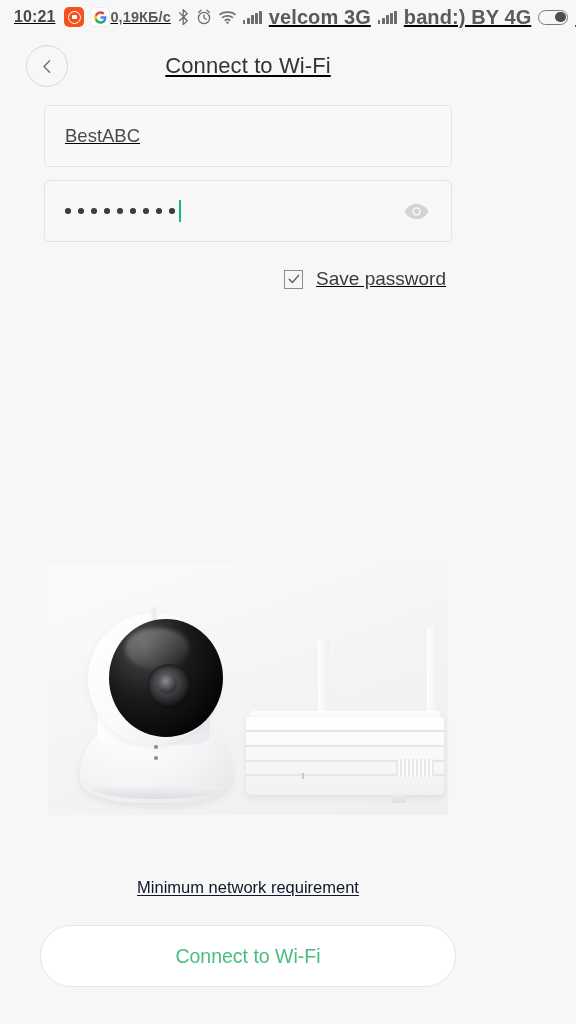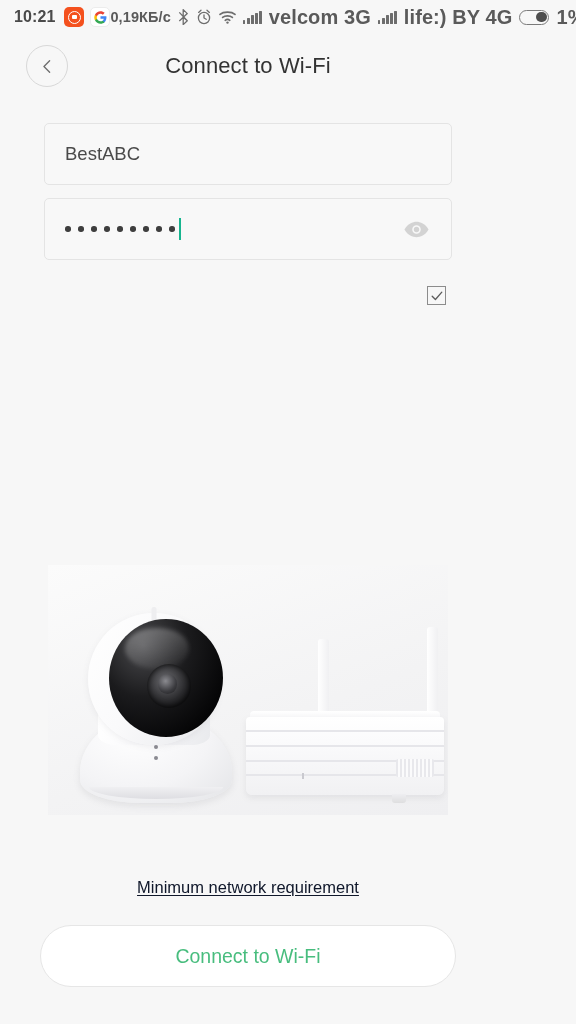--- a/index.html
+++ b/index.html
@@ -8,20 +8,21 @@
     height: 1024px;
     background: #f7f7f7;
     font-family: "Liberation Sans", sans-serif;
     overflow: hidden;
   }
   #app {
     position: relative;
     width: 496px;
     height: 1024px;
     background: #f7f7f7;
+    text-decoration: underline;
   }
 
   
   .statusbar {
     height: 34px;
     display: flex;
     align-items: center;
     padding: 0 12px 0 14px;
     background: #f7f7f7;
     color: #5a5a5a;
@@ -98,21 +99,21 @@
   .field {
     height: 62px;
     background: #f8f8f8;
     border: 1px solid #e4e4e4;
     border-radius: 5px;
     display: flex;
     align-items: center;
     padding: 0 20px;
     position: relative;
   }
-  .field-ssid { margin-top: 25px; }
+  .field-ssid { margin-top: 7px; }
   .field-value {
     font-size: 18.5px;
     color: #4a4a4a;
   }
   .hint-row {
     display: flex;
     gap: 9px;
     margin-top: 14px;
     padding-left: 14px;
     padding-right: 4px;
@@ -362,21 +363,21 @@
           <i></i>
       </span>
       <span class="sb-text">velcom 3G</span>
       <span class="bars">
         <i></i>
           <i></i>
           <i></i>
           <i></i>
           <i></i>
       </span>
-      <span class="sb-text">life:) BY 4G</span>
+      <span class="sb-text">band:) BY 4G</span>
       <span class="battery">
           <span class="fill"></span>
         </span>
       <span class="sb-text">1%</span>
     </div>
   </div>
 
   <div class="header">
     <div class="back-btn">
       <svg viewBox="0 0 24 24">
@@ -414,20 +415,21 @@
         </svg>
       </span>
     </div>
 
     <div class="save-row">
       <span class="checkbox">
         <svg viewBox="0 0 16 16">
           <path d="M2.5 8.3 L6.2 12 L13.5 3.6" stroke="#5b5b5b" stroke-width="1.5" fill="none" stroke-linecap="round" stroke-linejoin="round"></path>
         </svg>
       </span>
+      <span class="save-label">Save password</span>
     </div>
   </div>
 
   <div class="hero">
     <div class="hero-canvas">
 
       <div class="cam-wrap">
         <div class="cam-base"></div>
         <div class="cam-dots">
             <i></i>

